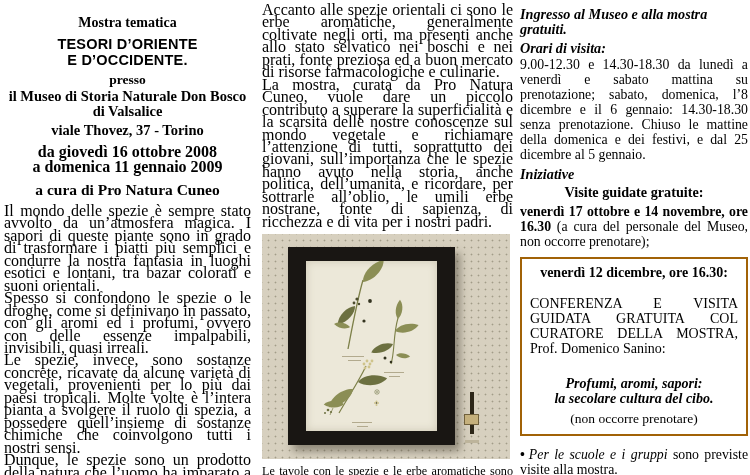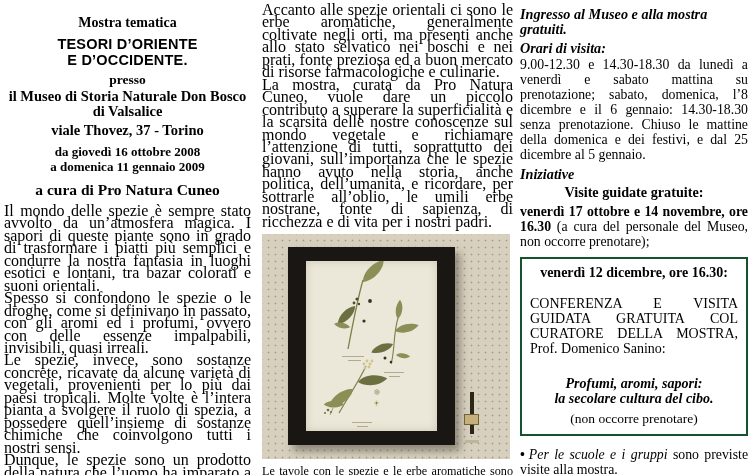--- a/index.html
+++ b/index.html
@@ -13,21 +13,21 @@
   .col-mid   { left:262px; top:4px;  width:251px; }
   .col-right { left:520px; top:7px;  width:228px; }
 
   
   .eyebrow { text-align:center; font-weight:bold; font-size:14px; line-height:14px; }
   .title   { text-align:center; font-family:"Liberation Sans", sans-serif; font-weight:bold;
              font-size:14.5px; line-height:16px; margin-top:6px; letter-spacing:.2px; }
   .presso  { text-align:center; font-weight:bold; font-size:13.5px; margin-top:5px; line-height:14px; }
   .venue   { text-align:center; font-weight:bold; font-size:14.5px; line-height:15px; margin-top:2px; }
   .address { text-align:center; font-weight:bold; font-size:14.5px; line-height:15px; margin-top:4px; }
-  .dates   { text-align:center; font-weight:bold; font-size:13px; line-height:14.5px; margin-top:7px; }
+  .dates   { text-align:center; font-weight:bold; font-size:16px; line-height:14.5px; margin-top:7px; }
   .curator { text-align:center; font-weight:bold; font-size:15.5px; line-height:16px; margin-top:8px; }
 
   
   .body { font-size:16px; line-height:12.45px; text-align:justify; }
   .col-left .body-wrap { margin-top:7px; }
 
   
   .photo {
     position:relative; width:248px; height:225px; margin-top:6px;
     background-color:var(--pegboard,#d7d0bf);
@@ -52,21 +52,21 @@
   .caption { font-size:12.2px; line-height:12.9px; text-align:justify; margin-top:6px; }
 
   
   .col-right { font-size:13.8px; line-height:15px; }
   .bi { font-weight:bold; font-style:italic; font-size:14.2px; line-height:15px; }
   .rbody { text-align:justify; margin-top:1px; }
   .initiatives { margin-top:5px; }
   .tours-head { font-weight:bold; text-align:center; font-size:14.2px; margin-top:3px; }
   .tours { text-align:justify; margin-top:4px; }
   .b { font-weight:bold; }
-  .box { border:2px solid #14532d; margin-top:8px; padding:6px 8px 8px 8px; }
+  .box { border:2px solid #a16207; margin-top:8px; padding:6px 8px 8px 8px; }
   .box-when  { font-weight:bold; text-align:center; font-size:14px; }
   .box-title { font-weight:normal; text-align:justify; font-size:14px; line-height:15px; margin-top:16px; }
   .box-lect  { font-weight:bold; font-style:italic; text-align:center; font-size:14px; line-height:15px; margin-top:20px; }
   .box-note  { text-align:center; font-size:13.5px; margin-top:5px; }
   .bullet-p { text-align:justify; margin-top:11px; }
   .bullet-p + .bullet-p { margin-top:6px; }
   .bullet { font-weight:bold; margin-right:4px; }
   .emph { font-weight:normal; font-style:italic; }
 </style>
 </head>

